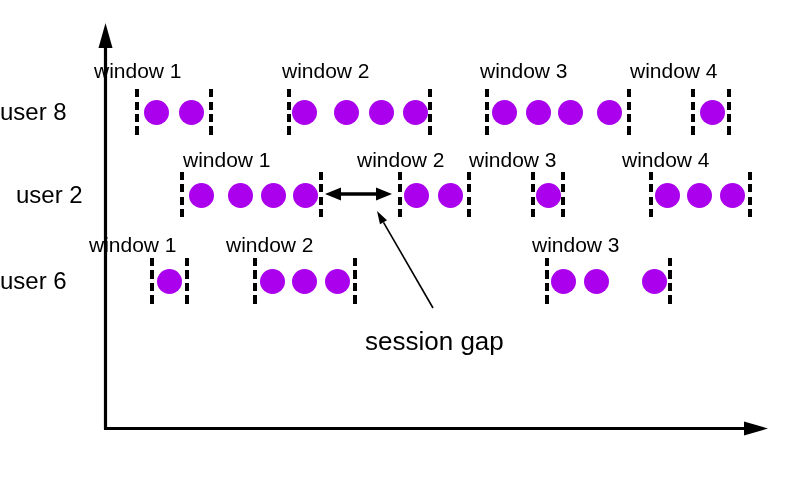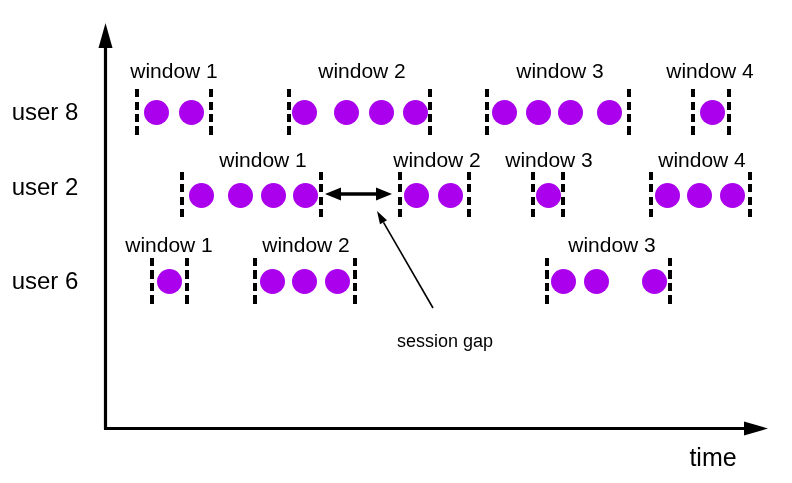--- a/index.html
+++ b/index.html
@@ -17,34 +17,33 @@
   }
   #axes-svg {
     position: absolute;
     left: 0; top: 0;
     width: 792px; height: 483px;
   }
   .label {
     position: absolute;
     color: #000;
     white-space: nowrap;
-    text-align: center;
   }
   .user-label {
     font-size: 24px;
     line-height: 28px;
     width: 90px;
   }
   .window-label {
     font-size: 21px;
     line-height: 26px;
     width: 160px;
   }
   .gap-label {
-    font-size: 18px;
+    font-size: 26px;
     line-height: 26px;
     width: 160px;
   }
   .time-label {
     font-size: 25px;
     line-height: 28px;
     width: 100px;
   }
   .dot {
     position: absolute;
@@ -106,21 +105,21 @@
       <div class="dash-line" style="left: 485px; top: 89px;"></div>
       <div class="dash-line" style="left: 627px; top: 89px;"></div>
       <div class="dot" style="background: rgb(170, 0, 238); left: 491.5px; top: 99.5px;"></div>
       <div class="dot" style="background: rgb(170, 0, 238); left: 525.5px; top: 99.5px;"></div>
       <div class="dot" style="background: rgb(170, 0, 238); left: 557.5px; top: 99.5px;"></div>
       <div class="dot" style="background: rgb(170, 0, 238); left: 596.5px; top: 99.5px;"></div>
       <div class="label window-label" style="left: 630px; top: 58px;">window 4</div>
       <div class="dash-line" style="left: 691px; top: 89px;"></div>
       <div class="dash-line" style="left: 727px; top: 89px;"></div>
       <div class="dot" style="background: rgb(170, 0, 238); left: 699.5px; top: 99.5px;"></div>
-      <div class="label user-label" style="left: 0px; top: 173px;">user 2</div>
+      <div class="label user-label" style="left: 0px; top: 181px; padding-left: 16px;">user 2</div>
       <div class="label window-label" style="left: 183px; top: 147px;">window 1</div>
       <div class="dash-line" style="left: 180px; top: 172px;"></div>
       <div class="dash-line" style="left: 319px; top: 172px;"></div>
       <div class="dot" style="background: rgb(170, 0, 238); left: 188.5px; top: 182.5px;"></div>
       <div class="dot" style="background: rgb(170, 0, 238); left: 227.5px; top: 182.5px;"></div>
       <div class="dot" style="background: rgb(170, 0, 238); left: 260.5px; top: 182.5px;"></div>
       <div class="dot" style="background: rgb(170, 0, 238); left: 292.5px; top: 182.5px;"></div>
       <div class="label window-label" style="left: 357px; top: 147px;">window 2</div>
       <div class="dash-line" style="left: 398px; top: 172px;"></div>
       <div class="dash-line" style="left: 467px; top: 172px;"></div>
@@ -150,14 +149,13 @@
       <div class="label window-label" style="left: 532px; top: 232px;">window 3</div>
       <div class="dash-line" style="left: 545px; top: 258px;"></div>
       <div class="dash-line" style="left: 668px; top: 258px;"></div>
       <div class="dot" style="background: rgb(170, 0, 238); left: 550.5px; top: 268.5px;"></div>
       <div class="dot" style="background: rgb(170, 0, 238); left: 583.5px; top: 268.5px;"></div>
       <div class="dot" style="background: rgb(170, 0, 238); left: 641.5px; top: 268.5px;"></div>
     </div>
 
   <div class="label gap-label" style="left:365px; top:328px;">session gap</div>
 
-  <div class="label time-label" style="left:663px; top:443px;">time</div>
 </div>
 
 </body></html>

